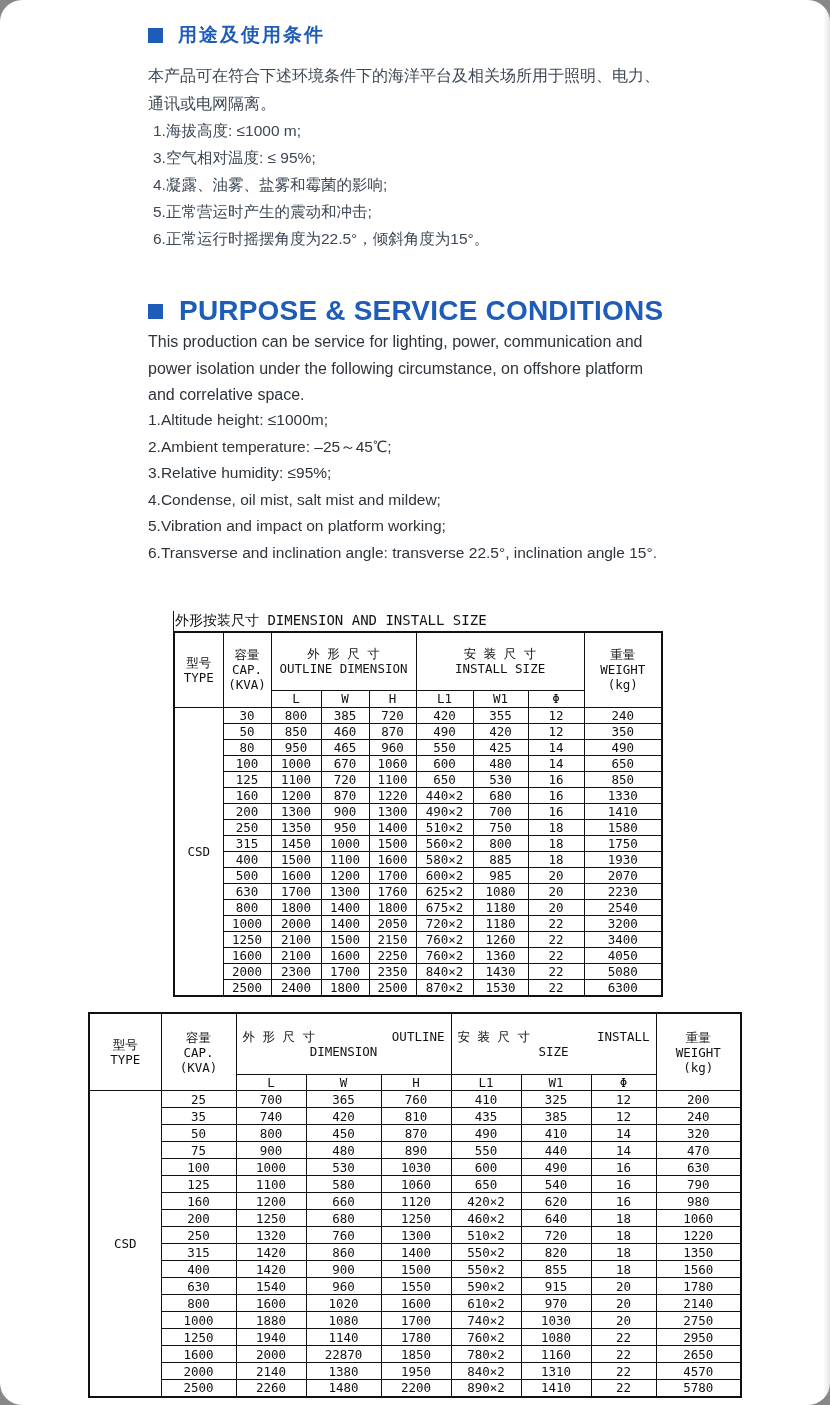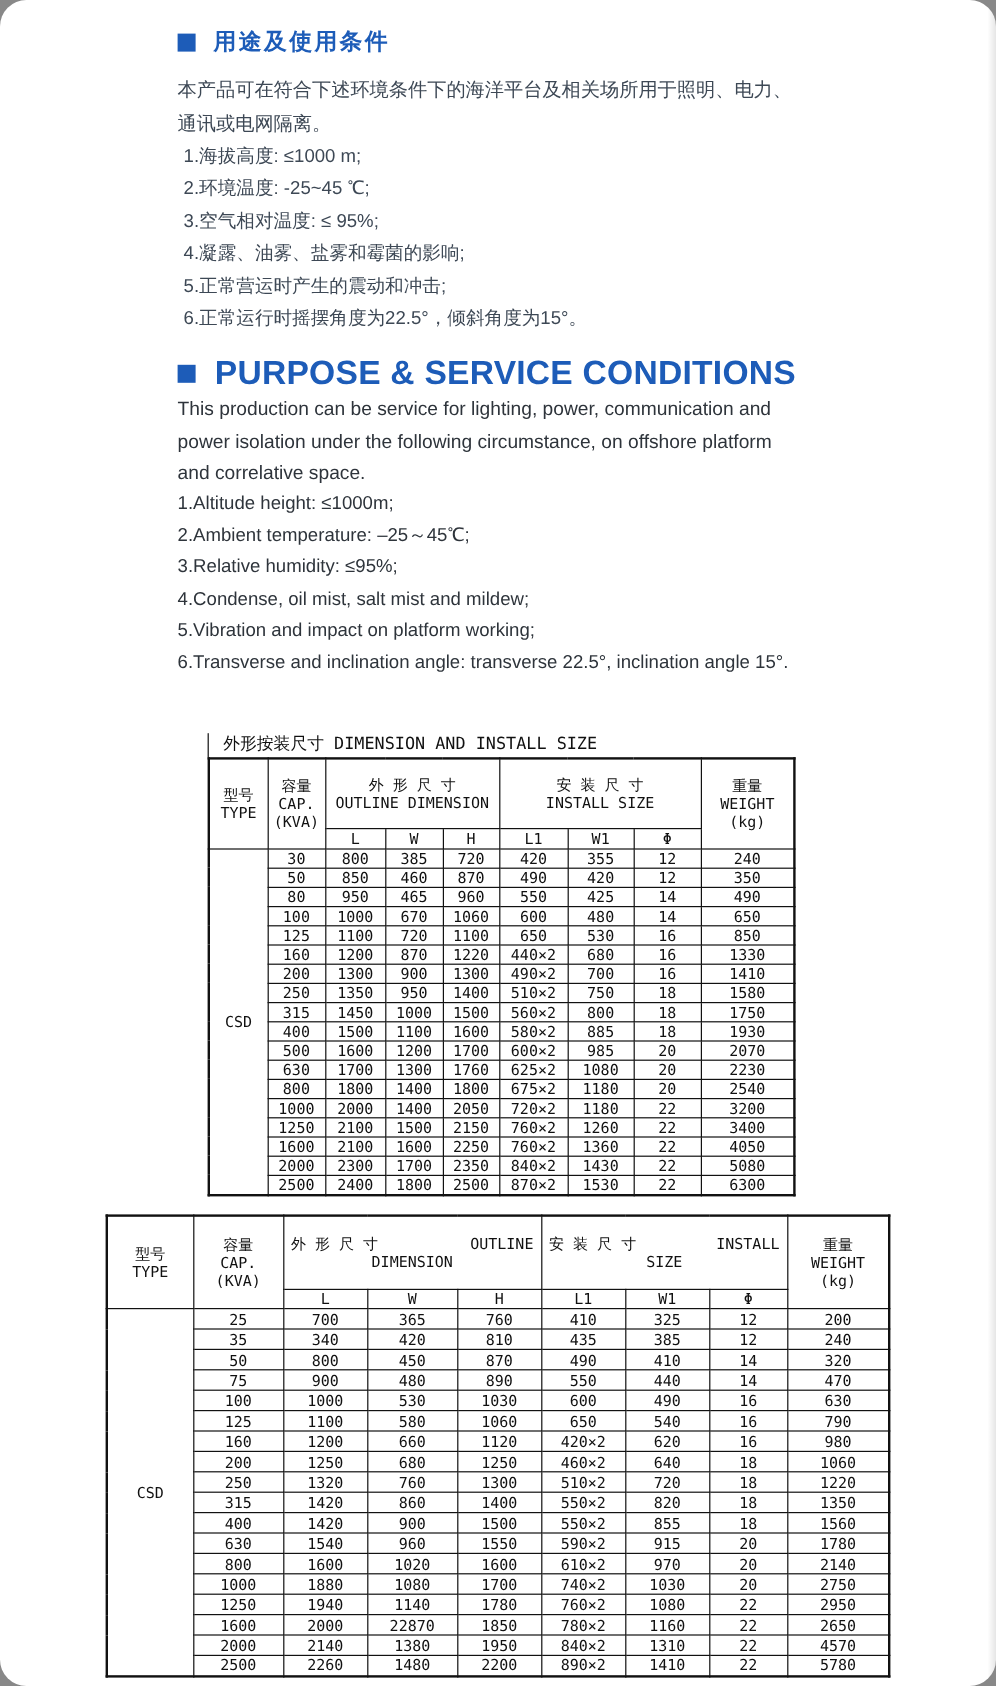--- a/index.html
+++ b/index.html
@@ -36,21 +36,21 @@
     font-size:16px; line-height:26.5px; color:#2e343b; white-space:pre-line;
   }
   .en-list { position:absolute; left:148px; top:407px; width:660px; }
   .en-list .li { font-size:15.5px; line-height:26.6px; color:#2e343b; }
 
   
   .tbl-wrap { position:absolute; }
   .tbl-title {
     font-family:"DejaVu Sans Mono", monospace;
     font-size:14px; color:#111; height:20px; line-height:19px;
-    border-left:1px solid #111; padding-left:12px; white-space:nowrap;
+    border-left:1px solid #111; padding-left:1px; white-space:nowrap;
   }
   table.spec {
     border-collapse:collapse; table-layout:fixed;
     font-family:"DejaVu Sans Mono", monospace; color:#111;
     border:2px solid #111;
   }
   table.spec th, table.spec td {
     border:1px solid #111; text-align:center; vertical-align:middle;
     font-weight:normal; padding:0; overflow:hidden;
   }
@@ -73,21 +73,20 @@
 <div class="page">
 
   <div class="heading-row" style="top:22px;">
     <span class="bullet-square"></span>
     <span class="cn-heading-text">用途及使用条件</span>
   </div>
   <div class="cn-intro">本产品可在符合下述环境条件下的海洋平台及相关场所用于照明、电力、
 通讯或电网隔离。</div>
   <div class="cn-list">
     <div class="li">1.海拔高度:  ≤1000 m;</div>
-    <div class="li">2.环境温度:  -25~45 ℃;</div>
     <div class="li">3.空气相对温度:  ≤ 95%;</div>
     <div class="li">4.凝露、油雾、盐雾和霉菌的影响;</div>
     <div class="li">5.正常营运时产生的震动和冲击;</div>
     <div class="li">6.正常运行时摇摆角度为22.5°，倾斜角度为15°。</div>
   </div>
 
   <div class="heading-row" style="top:295px;">
     <span class="bullet-square"></span>
     <span class="en-heading-text">PURPOSE &amp; SERVICE CONDITIONS</span>
   </div>
@@ -385,21 +384,21 @@
             <td>700</td>
             <td>365</td>
             <td>760</td>
             <td>410</td>
             <td>325</td>
             <td>12</td>
             <td>200</td>
           </tr>
           <tr>
             <td>35</td>
-            <td>340</td>
+            <td>740</td>
             <td>420</td>
             <td>810</td>
             <td>435</td>
             <td>385</td>
             <td>12</td>
             <td>240</td>
           </tr>
           <tr>
             <td>50</td>
             <td>800</td>

